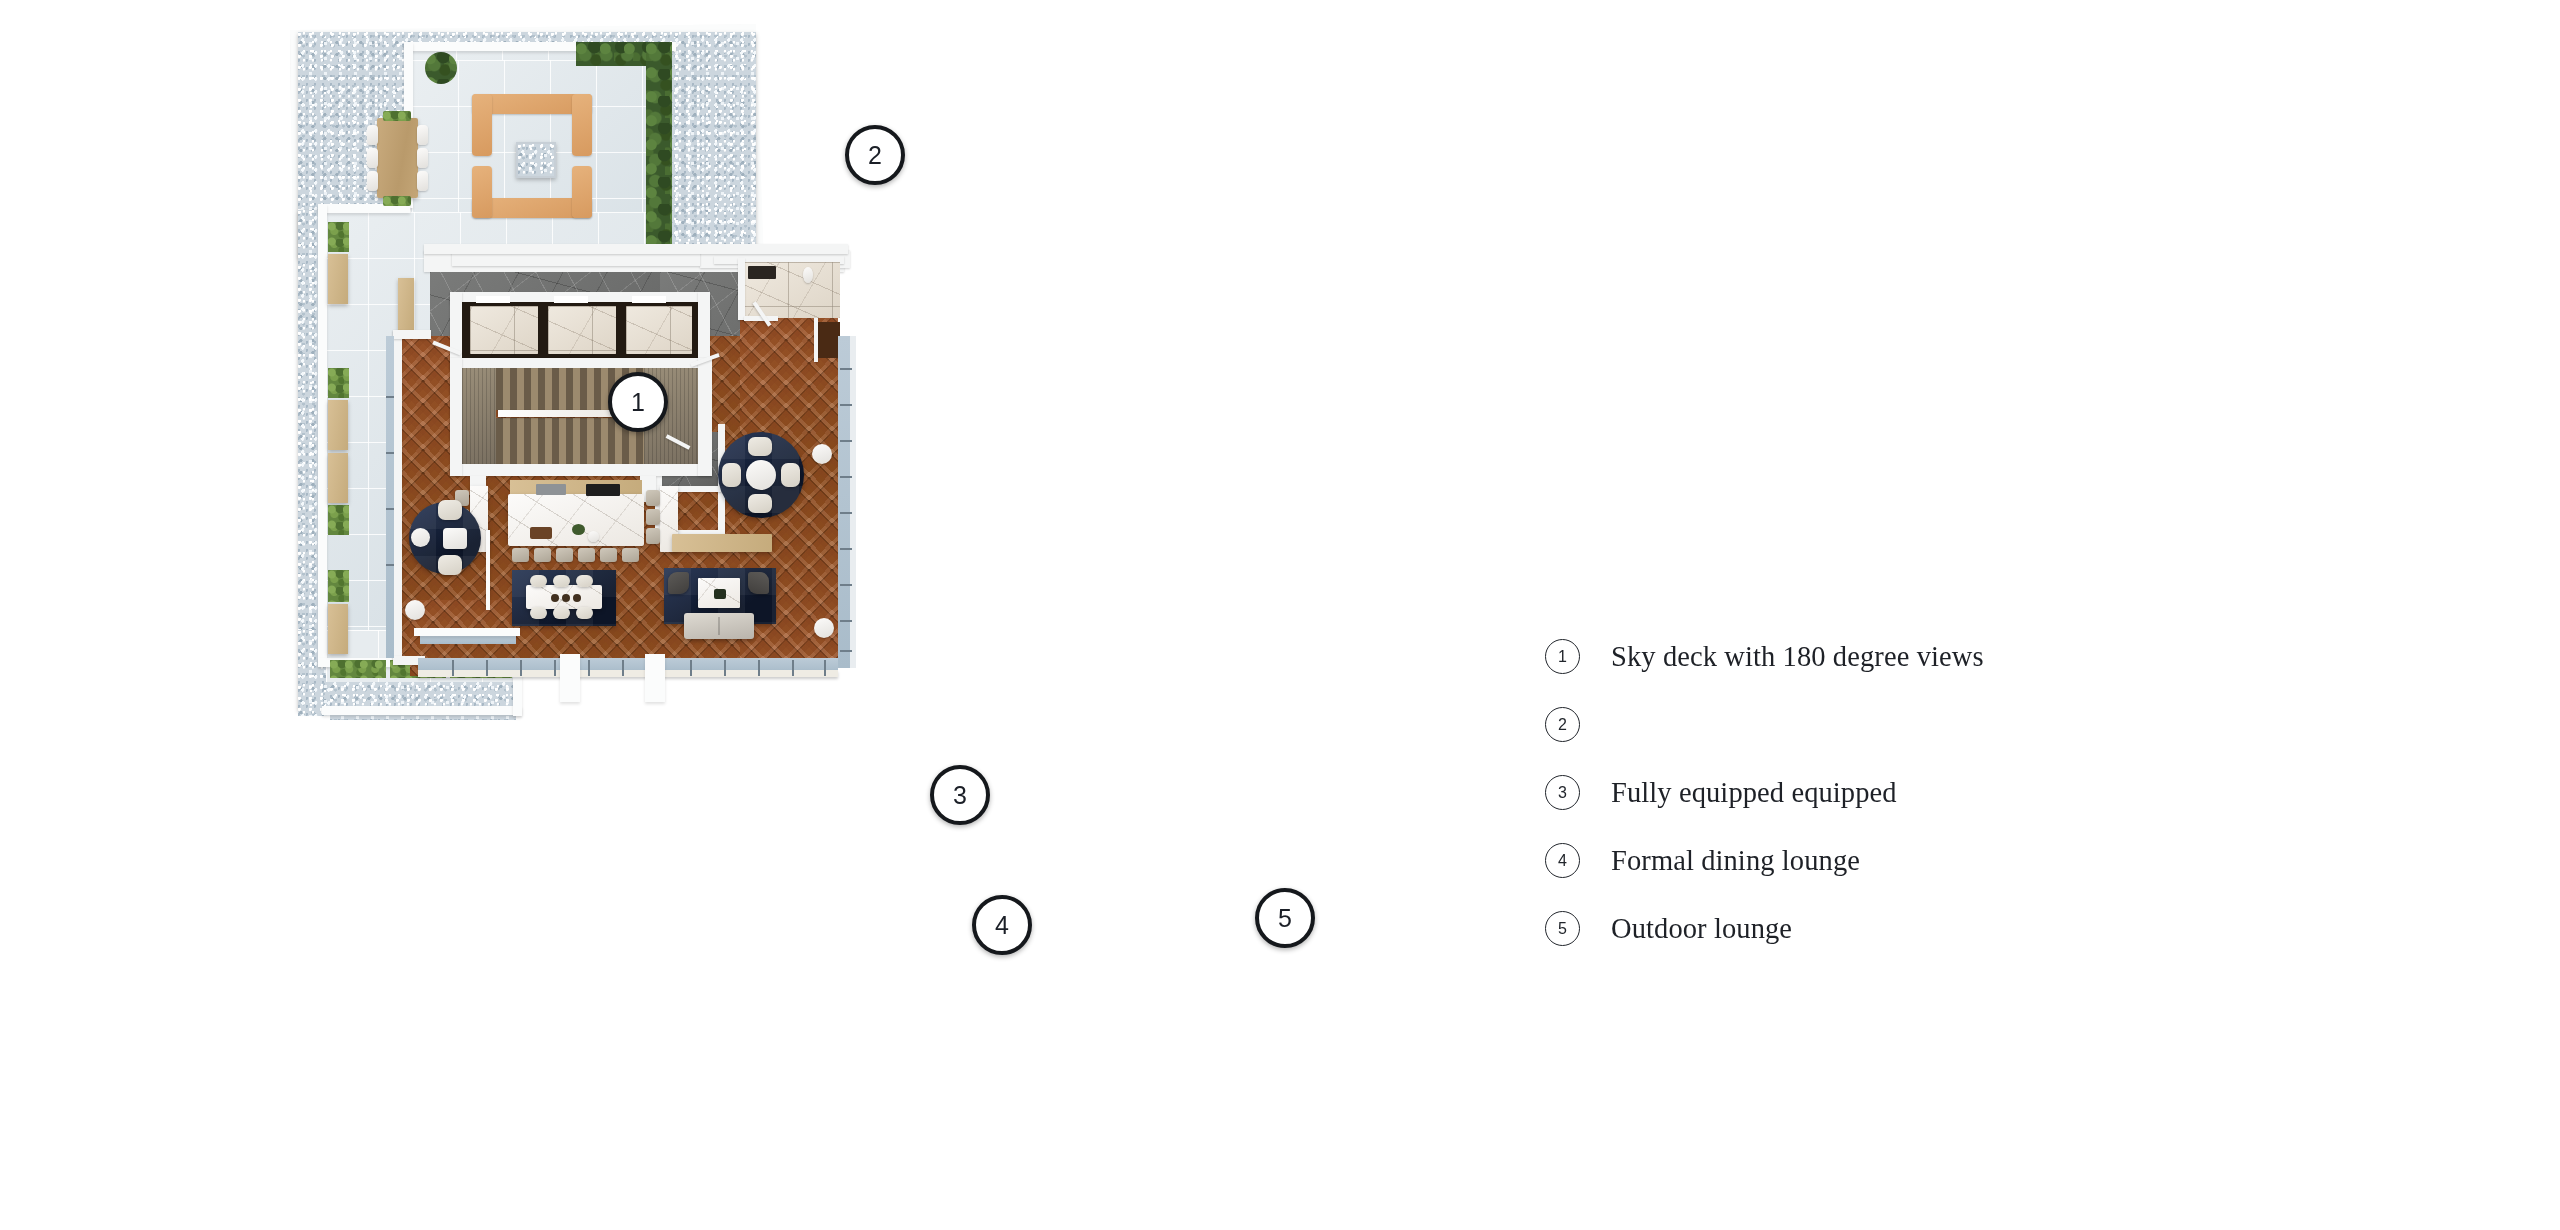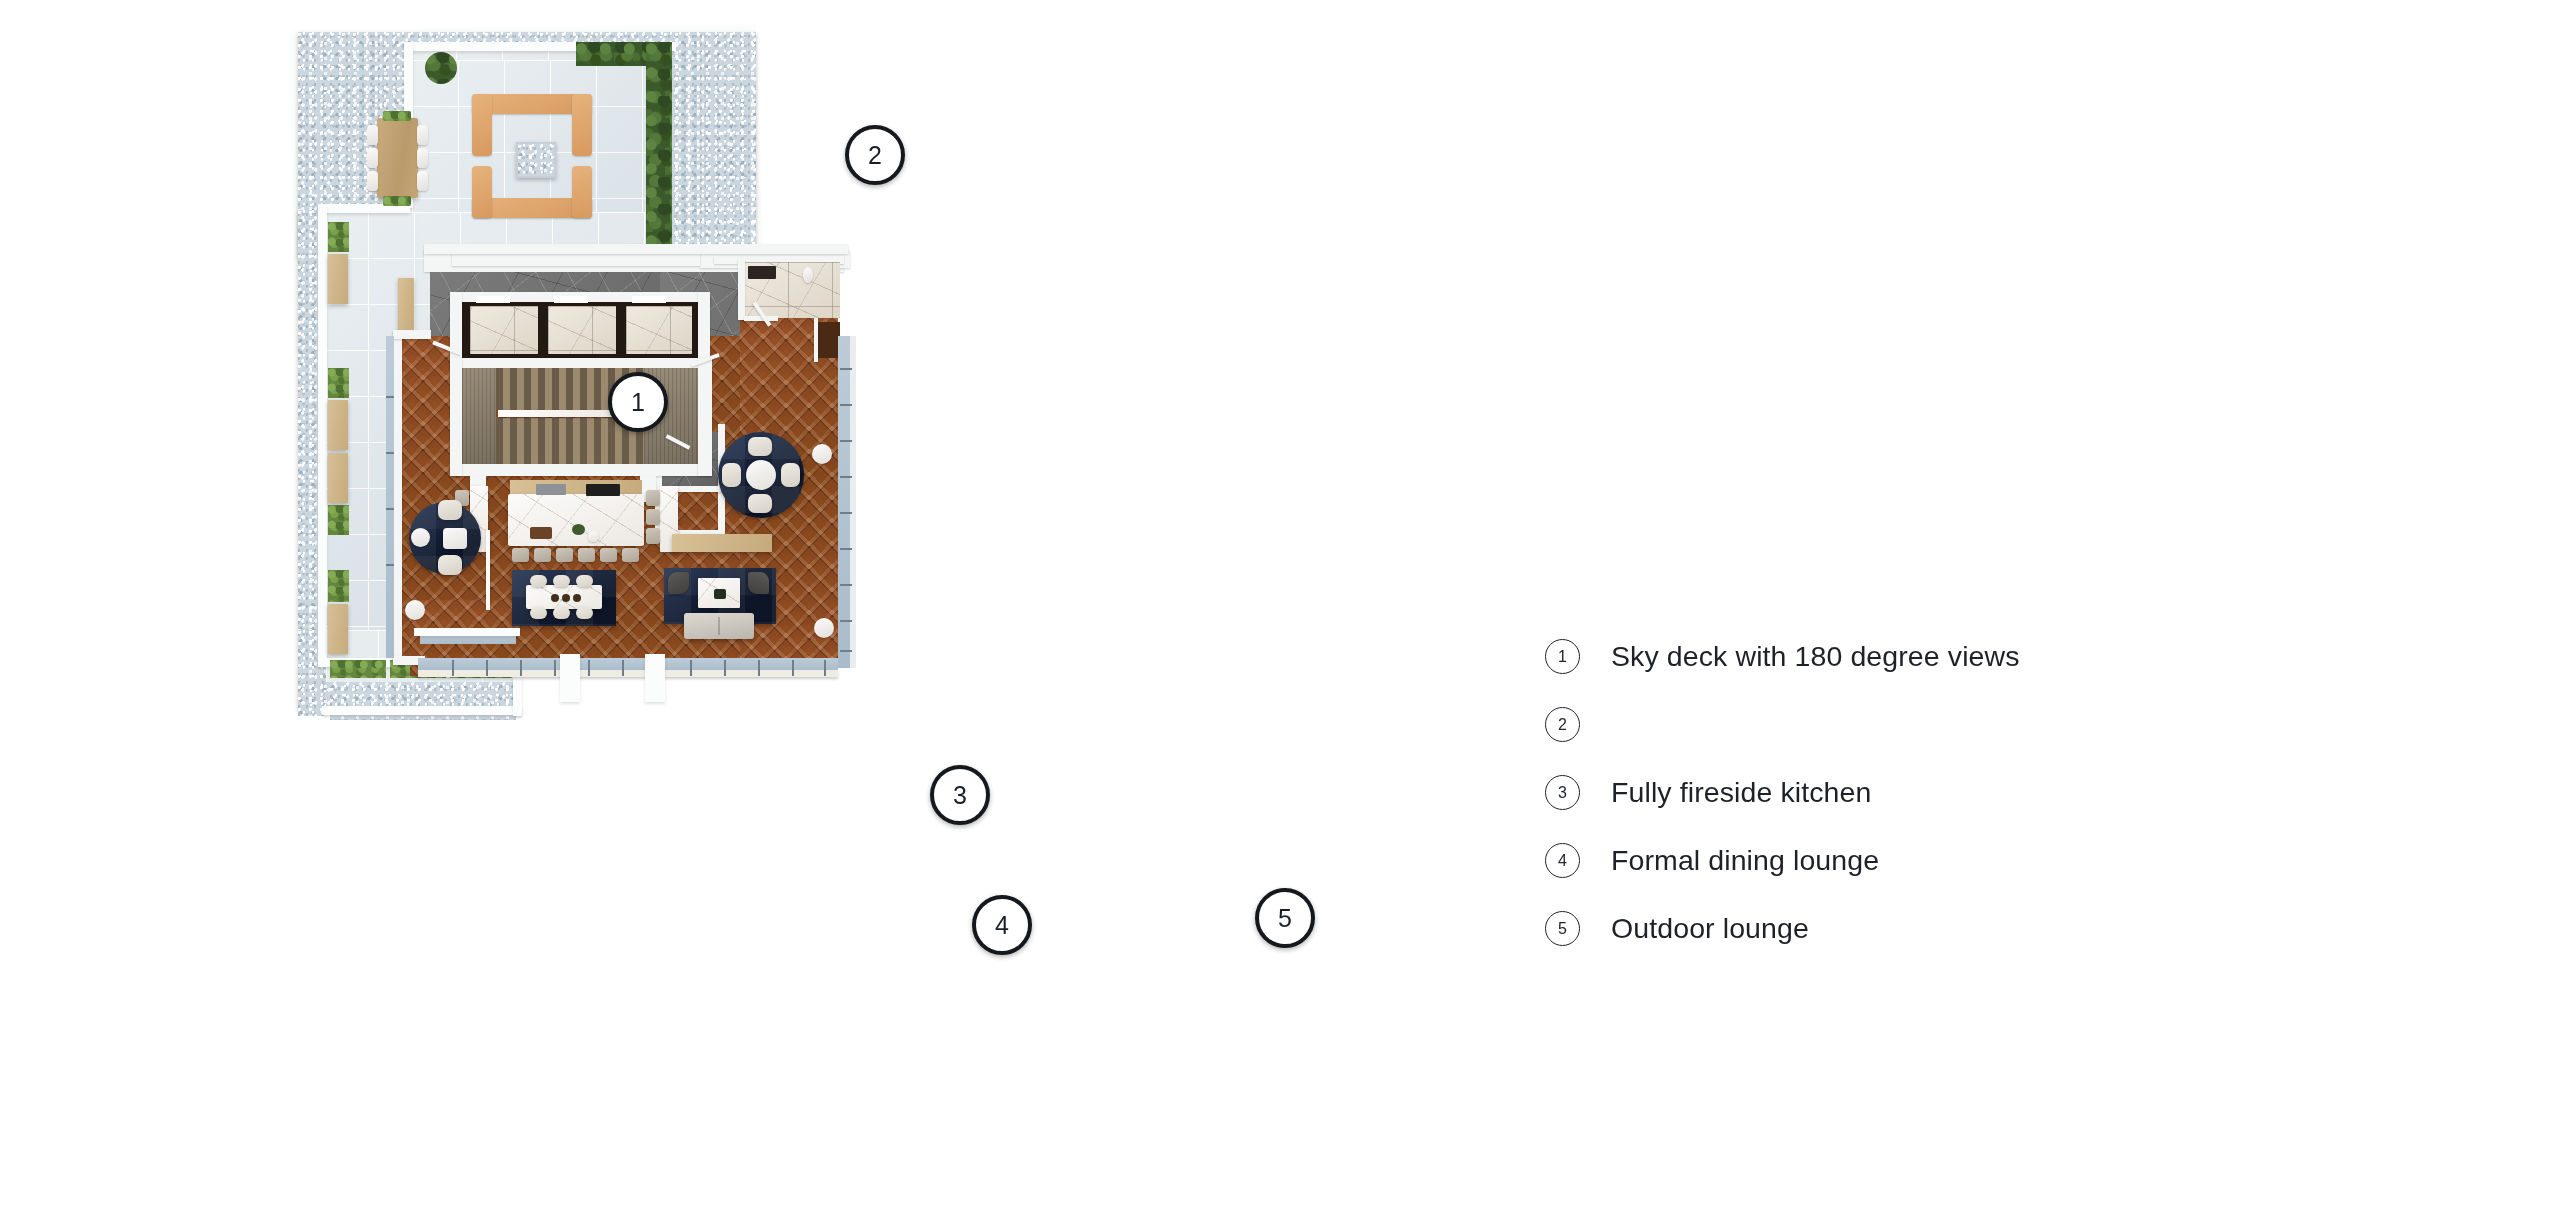--- a/index.html
+++ b/index.html
@@ -140,21 +140,21 @@
 
   
   #legend{position:absolute;left:1545px;top:636px;width:900px;}
   .leg-row{display:flex;align-items:center;height:41px;margin-bottom:27px;}
   .leg-circle{
     width:33px;height:33px;border-radius:50%;flex:0 0 33px;
     border:1.9px solid #22262c;background:#fff;
     display:flex;align-items:center;justify-content:center;
     font-size:16px;color:#22262c;line-height:1;
   }
-  .leg-label{margin-left:31px;font-size:28.5px;color:#1e2127;letter-spacing:.1px;white-space:nowrap;}
+  .leg-label{margin-left:31px;font-size:28.5px;color:#1e2127;letter-spacing:.1px;white-space:nowrap;font-family:Liberation Serif, serif;}
 </style>
 </head>
 <body>
 
 <div id="stage">
 
   <div id="plan">
 
     <div class="abs para" style="left:290px;top:24px;width:476px;height:340px;clip-path:polygon(0 6px,466px 0,476px 300px,390px 306px,392px 340px,4px 330px);"></div>
 
@@ -407,21 +407,21 @@
       <div class="leg-circle">1</div>
       <div class="leg-label">Sky deck with 180 degree views</div>
     </div>
 
     <div class="leg-row">
       <div class="leg-circle">2</div>
     </div>
 
     <div class="leg-row">
       <div class="leg-circle">3</div>
-      <div class="leg-label">Fully fireside kitchen</div>
+      <div class="leg-label">Fully equipped equipped</div>
     </div>
 
     <div class="leg-row">
       <div class="leg-circle">4</div>
       <div class="leg-label">Formal dining lounge</div>
     </div>
 
     <div class="leg-row">
       <div class="leg-circle">5</div>
       <div class="leg-label">Outdoor lounge</div>

